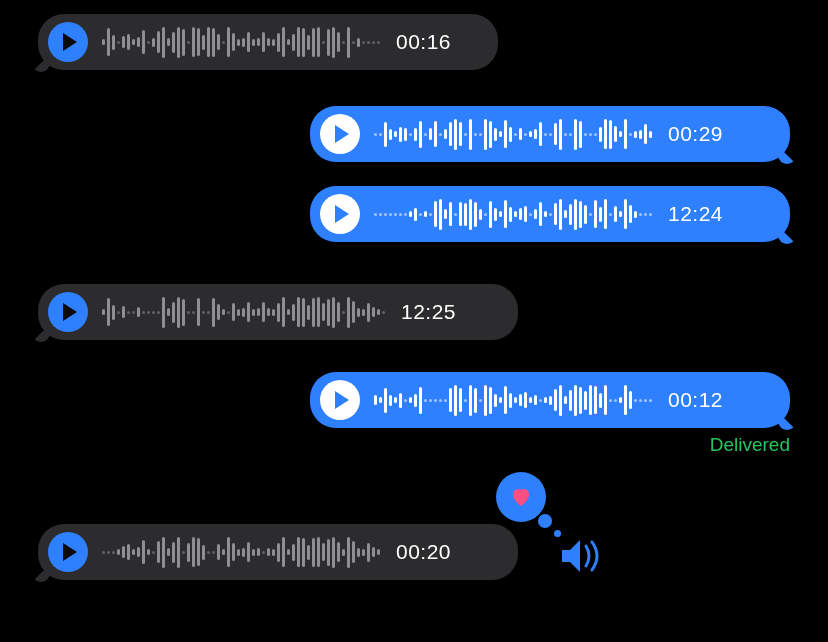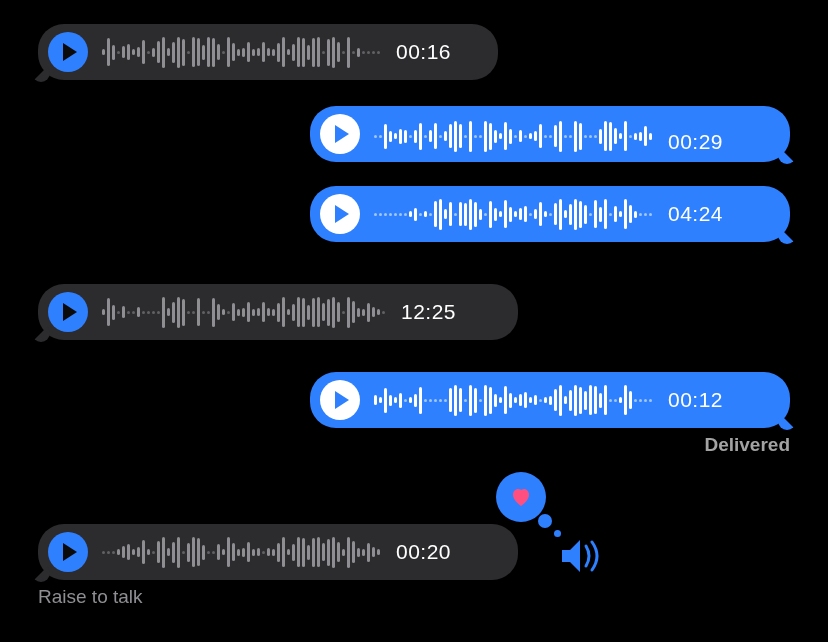--- a/index.html
+++ b/index.html
@@ -19,34 +19,34 @@
   .waveform{display:flex;align-items:center;height:36px;gap:2px;margin-right:16px;}
   .waveform .bar{width:3px;border-radius:2px;}
   .bubble.incoming .waveform .bar{background:#8e8e93;}
   .bubble.outgoing .waveform .bar{background:#fff;}
   .waveform .dot{width:3px;height:3px;border-radius:50%;opacity:0.55;}
   .bubble.incoming .waveform .dot{background:#8e8e93;}
   .bubble.outgoing .waveform .dot{background:#fff;}
   .duration{font-size:21px;letter-spacing:0.5px;}
   .bubble.incoming .duration{color:#fff;}
   .bubble.outgoing .duration{color:#fff;}
-  .status{color:#a3a3a3;font-size:19px;margin-top:6px;font-weight:700;}
+  .status{color:#22c55e;font-size:19px;margin-top:6px;font-weight:400;}
   .hint{color:#8e8e93;font-size:19px;margin-top:6px;}
   .reaction{position:absolute;width:50px;height:50px;background:#2f80ff;border-radius:50%;display:flex;align-items:center;justify-content:center;}
   .reaction .heart{width:24px;height:24px;}
   .reaction-tail1{position:absolute;width:14px;height:14px;border-radius:50%;background:#2f80ff;}
   .reaction-tail2{position:absolute;width:7px;height:7px;border-radius:50%;background:#2f80ff;}
   .speaker{position:absolute;}
 </style>
 </head>
 <body>
 <div class="screen">
 
 <div id="msgs">
-      <div style="position: absolute; top: 24px; left: 38px;">
+      <div style="position: absolute; top: 14px; left: 38px;">
         <div class="bubble incoming" style="width: 460px; box-sizing: border-box;">
           <div class="tail incoming"></div>
           <div class="play-btn">
             <div class="play-tri"></div>
           </div>
           <div class="waveform">
             <div class="bar" style="height: 6px;"></div>
             <div class="bar" style="height: 28px;"></div>
             <div class="bar" style="height: 15px;"></div>
             <div class="dot"></div>
@@ -100,21 +100,21 @@
             <div class="bar" style="height: 9px;"></div>
             <div class="dot"></div>
             <div class="dot"></div>
             <div class="dot"></div>
             <div class="dot"></div>
           </div>
           <div class="duration">00:16</div>
         </div>
       </div>
       <div style="position: absolute; top: 106px; right: 38px;">
-        <div class="bubble outgoing" style="width: 480px; box-sizing: border-box; align-items: flex-end;">
+        <div class="bubble outgoing" style="width: 480px; box-sizing: border-box;">
           <div class="tail outgoing"></div>
           <div class="play-btn">
             <div class="play-tri"></div>
           </div>
           <div class="waveform">
             <div class="dot"></div>
             <div class="dot"></div>
             <div class="bar" style="height: 25px;"></div>
             <div class="bar" style="height: 11px;"></div>
             <div class="bar" style="height: 6px;"></div>
@@ -230,21 +230,21 @@
             <div class="dot"></div>
             <div class="bar" style="height: 16px;"></div>
             <div class="bar" style="height: 6px;"></div>
             <div class="bar" style="height: 30px;"></div>
             <div class="bar" style="height: 18px;"></div>
             <div class="bar" style="height: 7px;"></div>
             <div class="dot"></div>
             <div class="dot"></div>
             <div class="dot"></div>
           </div>
-          <div class="duration">04:24</div>
+          <div class="duration">12:24</div>
         </div>
       </div>
       <div style="position: absolute; top: 284px; left: 38px;">
         <div class="bubble incoming" style="width: 480px; box-sizing: border-box;">
           <div class="tail incoming"></div>
           <div class="play-btn">
             <div class="play-tri"></div>
           </div>
           <div class="waveform">
             <div class="bar" style="height: 6px;"></div>
@@ -442,21 +442,20 @@
             <div class="bar" style="height: 31px;"></div>
             <div class="bar" style="height: 22px;"></div>
             <div class="bar" style="height: 9px;"></div>
             <div class="bar" style="height: 7px;"></div>
             <div class="bar" style="height: 19px;"></div>
             <div class="bar" style="height: 10px;"></div>
             <div class="bar" style="height: 6px;"></div>
           </div>
           <div class="duration">00:20</div>
         </div>
-        <div class="hint">Raise to talk</div>
       </div>
       <div class="speaker" style="position: absolute; top: 538px; left: 558px;"><svg width="44" height="36" viewBox="0 0 44 36">
           <path d="M4 12 H12 L22 2 V34 L12 24 H4 Z" fill="#2f80ff"></path>
           <path d="M28 8 Q34 18 28 28" stroke="#2f80ff" stroke-width="3" fill="none" stroke-linecap="round"></path>
           <path d="M34 4 Q44 18 34 32" stroke="#2f80ff" stroke-width="3" fill="none" stroke-linecap="round"></path>
         </svg></div>
     </div>
 
 </div>
 

